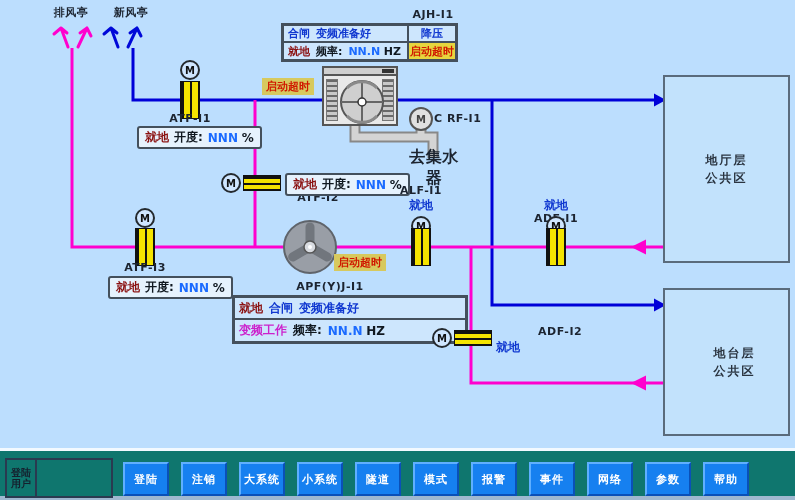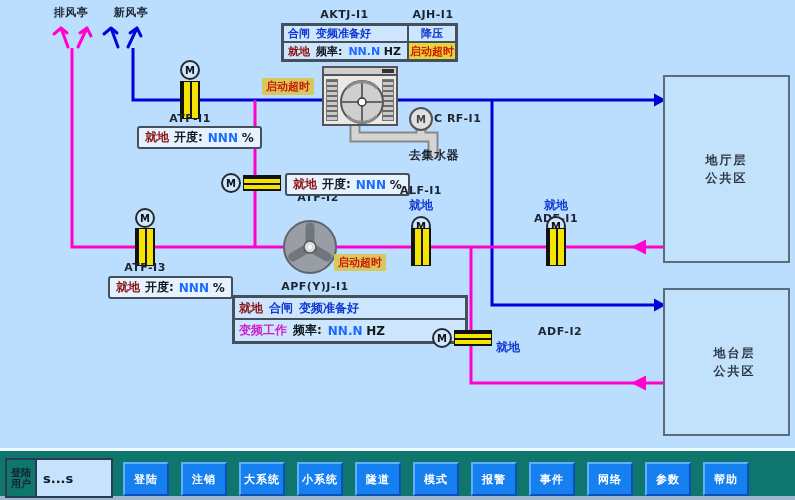--- a/index.html
+++ b/index.html
@@ -84,21 +84,20 @@
       </g>
       <g stroke="#0008D8" stroke-width="3" fill="none" stroke-linecap="round">
         <path d="M118,47 L111,28 M111,28 L104,34 M111,28 L117,33"></path>
         <path d="M128,47 L137,28 M137,28 L130,33 M137,28 L141,36"></path>
       </g>
     </svg>
 
     <div class="abs lbl" style="left:43px;top:5px;width:56px;">排风亭</div>
     <div class="abs lbl" style="left:103px;top:5px;width:56px;">新风亭</div>
 
-    <div class="abs lbl" style="left:281px;top:8px;width:127px;">AKTJ-I1</div>
     <div class="abs lbl" style="left:408px;top:8px;width:50px;">AJH-I1</div>
     <div class="abs panel" style="left:281px;top:23px;width:177px;grid-template-columns:125px 48px;grid-template-rows:17px 18px;">
       <div>
         <span class="txt-blue">合闸</span>
         <span class="txt-blue">变频准备好</span>
       </div>
       <div style="justify-content:center;">
         <span class="txt-blue">降压</span>
       </div>
       <div>
@@ -122,21 +121,21 @@
         <path d="M25,3 V45 M4,24 H46" stroke="#666" stroke-width="2"></path>
         <path d="M10,10 A21 21 0 0 1 40,10 M10,38 A21 21 0 0 0 40,38" fill="none" stroke="#8a8a8a" stroke-width="3"></path>
         <circle cx="25" cy="24" r="4" fill="#fff" stroke="#333" stroke-width="1.5"></circle>
       </svg>
     </div>
 
     <div class="abs pump" style="left:409px;top:107px;">
       <span>M</span>
     </div>
     <div class="abs lbl" style="left:434px;top:112px;width:58px;text-align:left;">C RF-I1</div>
-    <div class="abs lbl" style="left:402px;top:147px;width:64px;font-size:12px;">去集水器</div>
+    <div class="abs lbl" style="left:402px;top:147px;width:64px;font-size:16px;">去集水器</div>
 
     <div class="abs mcirc" style="left:180px;top:60px;">
         <span>M</span>
       </div>
     <div class="abs damper-v" style="left:180px;top:81px;"></div>
     <div class="abs lbl" style="left:160px;top:112px;width:60px;">ATF-I1</div>
     <div class="abs statusbox" style="left:137px;top:126px;">
       <span class="mode-red">就地</span>
       <span class="txt-dark">开度:</span>
       <span><span class="val-blue">NNN</span>
@@ -171,21 +170,21 @@
       <circle cx="28" cy="28" r="26" fill="#999EA6" stroke="#5F646B" stroke-width="2"></circle>
       <g stroke="#71767D" stroke-width="9" stroke-linecap="round">
         <line x1="28" y1="28" x2="28" y2="8"></line>
         <line x1="28" y1="28" x2="10.7" y2="38"></line>
         <line x1="28" y1="28" x2="45.3" y2="38"></line>
       </g>
       <circle cx="28" cy="28" r="6" fill="#D8DBE0" stroke="#555" stroke-width="1.5"></circle>
       <circle cx="28" cy="28" r="2" fill="#fff"></circle>
     </svg>
     <div class="abs alarm" style="left:334px;top:254px;">启动超时</div>
-    <div class="abs lbl" style="left:277px;top:280px;width:76px;">APF(Y)J-I1</div>
+    <div class="abs lbl" style="left:292px;top:280px;width:76px;">APF(Y)J-I1</div>
     <div class="abs panel" style="left:232px;top:295px;width:236px;grid-template-columns:1fr;grid-template-rows:22px 23px;font-size:12px;">
       <div>
         <span class="mode-red">就地</span>
         <span class="txt-blue">合闸</span>
         <span class="txt-blue">变频准备好</span>
       </div>
       <div>
         <span class="txt-mag">变频工作</span>
         <span class="txt-dark">频率:</span>
         <span><span class="val-blue">NN.N</span>
@@ -223,21 +222,20 @@
       <span>公共区</span>
     </div>
   </div>
 
   <div id="bottombar">
     <div class="loginbox">
       <div class="cap">
         <span>登陆</span>
         <span>用户</span>
       </div>
-      <div class="field">s...s</div>
     </div>
     <div class="btnrow">
       <button class="hbtn">登陆</button>
       <button class="hbtn">注销</button>
       <button class="hbtn">大系统</button>
       <button class="hbtn">小系统</button>
       <button class="hbtn">隧道</button>
       <button class="hbtn">模式</button>
       <button class="hbtn">报警</button>
       <button class="hbtn">事件</button>

